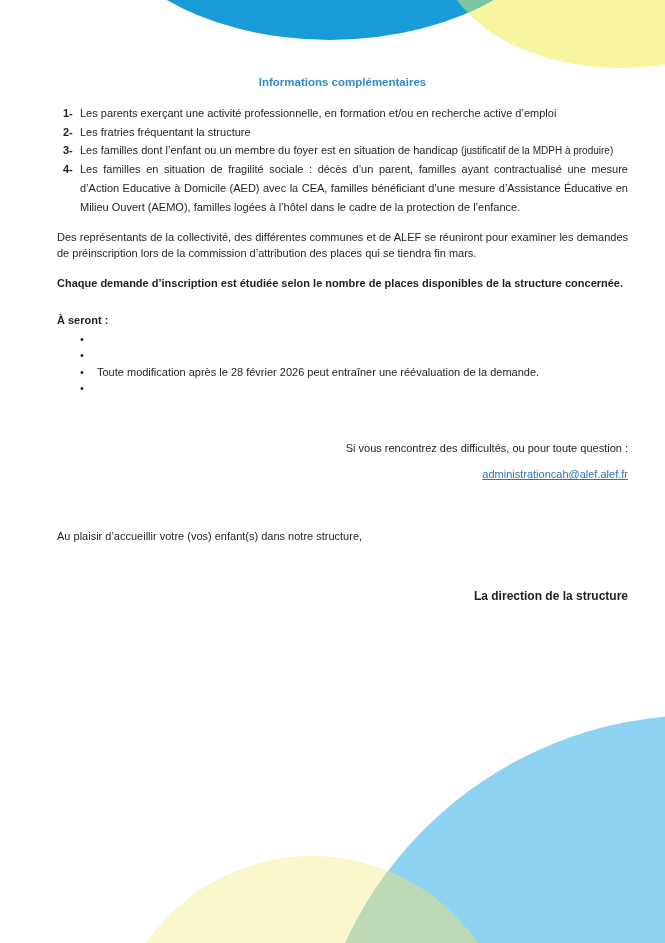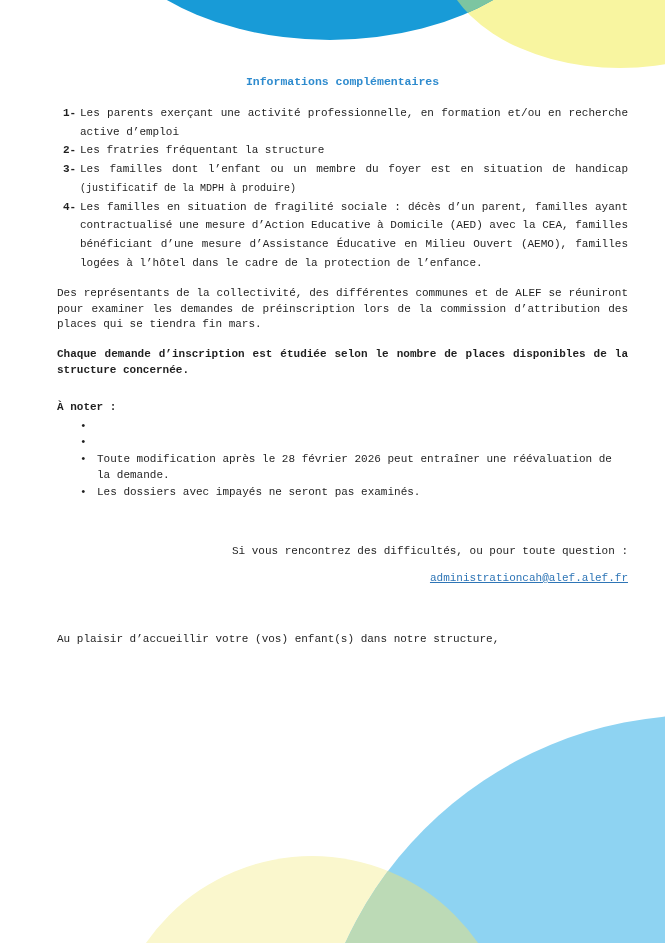--- a/index.html
+++ b/index.html
@@ -3,21 +3,21 @@
 <meta charset="utf-8">
 <style>
   html, body { margin: 0; padding: 0; background: #ffffff; }
   .page {
     position: relative;
     width: 665px;
     height: 943px;
     margin: 0 auto;
     background: #ffffff;
     overflow: hidden;
-    font-family: Liberation Mono, monospace;
+    font-family: Liberation Sans, sans-serif;
     color: #1f1f1f;
   }
   .decor { position: absolute; left: 0; pointer-events: none; }
   .decor-top { top: 0; }
   .decor-bottom { bottom: 0; }
   .content {
     position: relative;
     z-index: 1;
     padding: 74px 37px 0 57px;
     font-size: 11px;
@@ -109,41 +109,41 @@
       <li>
         <span class="li-num">4-</span>
         <span class="li-text">Les familles en situation de fragilité sociale : décès d’un parent, familles ayant contractualisé une mesure d’Action Educative à Domicile (AED) avec la CEA, familles bénéficiant d’une mesure d’Assistance Éducative en Milieu Ouvert (AEMO), familles logées à l’hôtel dans le cadre de la protection de l’enfance.</span>
       </li>
     </ol>
 
     <p class="para">Des représentants de la collectivité, des différentes communes et de ALEF se réuniront pour examiner les demandes de préinscription lors de la commission d’attribution des places qui se tiendra fin mars.</p>
 
     <p class="para-bold">Chaque demande d’inscription est étudiée selon le nombre de places disponibles de la structure concernée.</p>
 
-    <p class="note-heading">À noter :</p>
+    <p class="note-heading">À seront :</p>
 
     <ul class="note-list">
       <li>
         <span class="bullet">•</span>
       </li>
       <li>
         <span class="bullet">•</span>
       </li>
       <li>
         <span class="bullet">•</span>
         <span>Toute modification après le 28 février 2026 peut entraîner une réévaluation de la demande.</span>
       </li>
       <li>
         <span class="bullet">•</span>
-        <span>Les dossiers avec impayés ne seront pas examinés.</span>
       </li>
     </ul>
 
     <div class="contact-block">
       <p class="contact-line">Si vous rencontrez des difficultés, ou pour toute question :</p>
       <p class="contact-email"><a href="#">administrationcah@alef.alef.fr</a></p>
     </div>
 
     <p class="farewell">Au plaisir d’accueillir votre (vos) enfant(s) dans notre structure,</p>
 
+    <p class="signature">La direction de la structure</p>
 
   </div>
 </div>
 
 </body></html>

